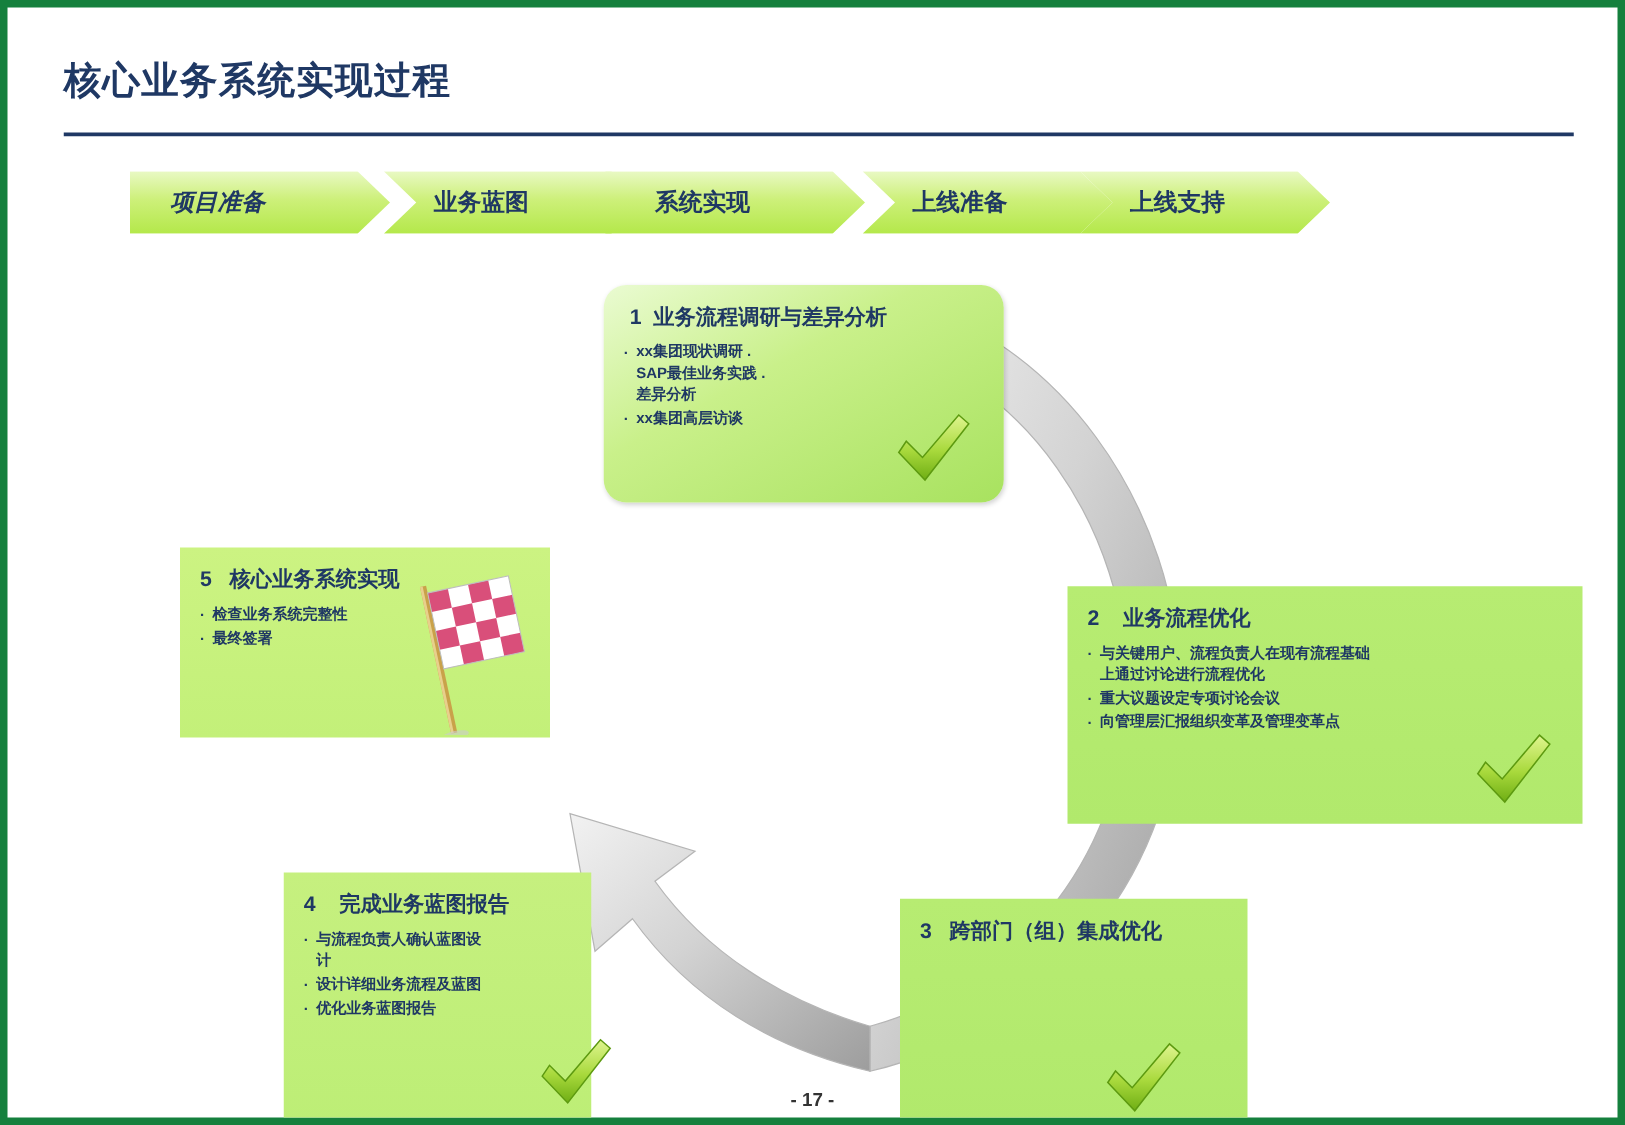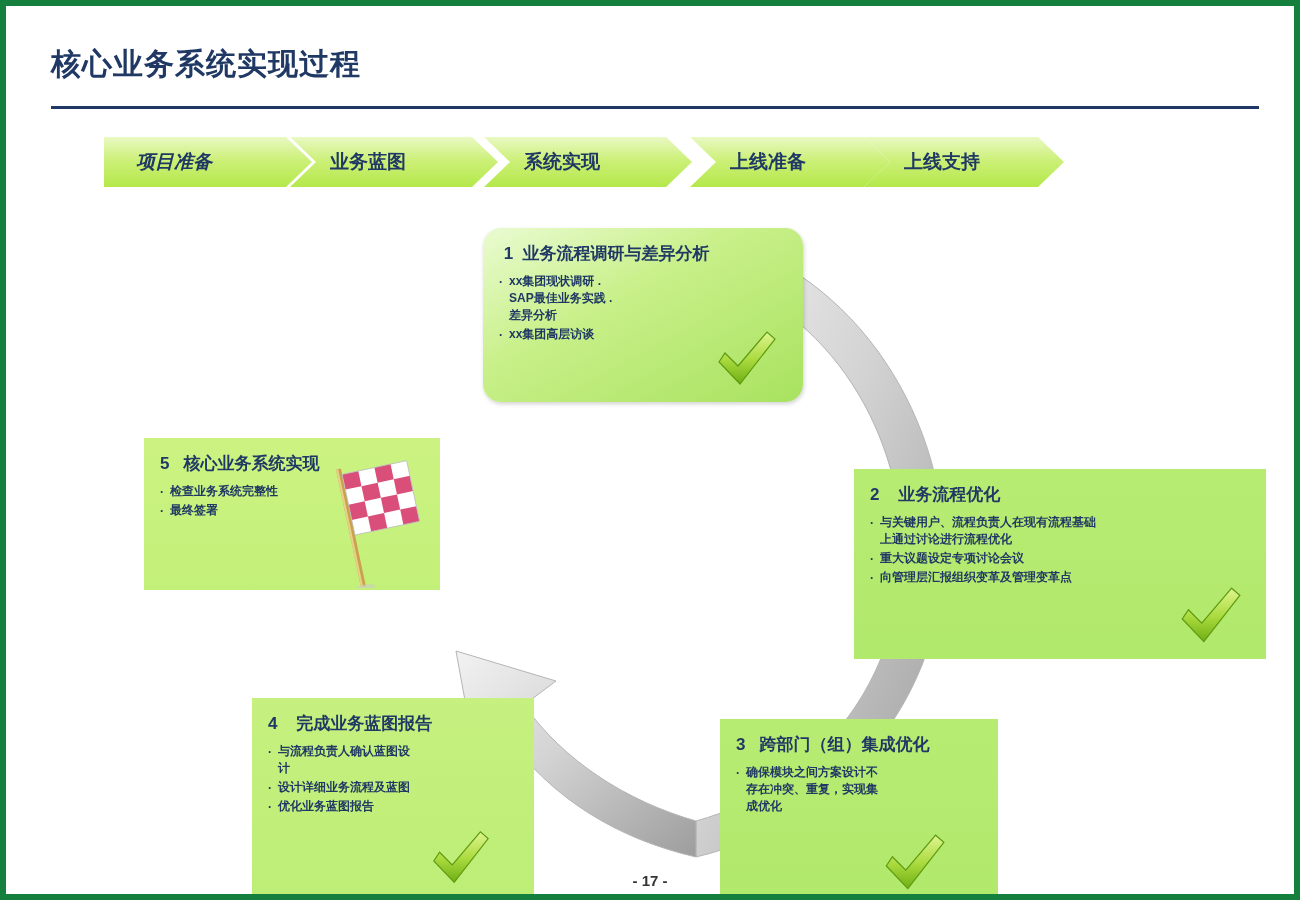--- a/index.html
+++ b/index.html
@@ -137,23 +137,23 @@
     background: linear-gradient(to bottom, #b7ec72 0%, #b1e96c 100%);
   }
   #step3 {
     left: 694px;
     top: 713px;
     width: 278px;
     height: 180px;
     background: linear-gradient(to bottom, #b7ec72 0%, #b1e96c 100%);
   }
   #step4 {
-    left: 226px;
+    left: 201px;
     top: 692px;
-    width: 282px;
+    width: 246px;
     height: 200px;
     background: linear-gradient(to bottom, #c6f07f 0%, #bdee76 100%);
   }
   #step5 {
     left: 118px;
     top: 432px;
     width: 296px;
     height: 152px;
     background: linear-gradient(to bottom, #ccf382 0%, #c3f079 100%);
   }
@@ -195,21 +195,21 @@
 
 <div id="slide">
 
   <div class="slide-title">核心业务系统实现过程</div>
   <div class="title-rule"></div>
 
   <div class="phase-bar">
     <div class="chev" style="left:0px;width:208px;">
       <span>项目准备</span>
     </div>
-    <div class="chev" style="left:186px;width:208px;font-family:Liberation Serif, serif;">
+    <div class="chev" style="left:203px;width:208px;font-family:Liberation Serif, serif;">
       <span>业务蓝图</span>
     </div>
     <div class="chev" style="left:380px;width:208px;">
       <span>系统实现</span>
     </div>
     <div class="chev" style="left:586px;width:200px;">
       <span>上线准备</span>
     </div>
     <div class="chev" style="left:760px;width:200px;">
       <span>上线支持</span>
@@ -265,25 +265,20 @@
       <li>重大议题设定专项讨论会议</li>
       <li>向管理层汇报组织变革及管理变革点</li>
     </ul>
   </div>
   <svg class="check" id="check2" width="72" height="72" viewBox="0 0 70 70">
     <path d="M8 36 L 14 27 L 27 40 L 56 6 L 64 13 L 29 58 Z" fill="url(#gChk)" stroke="#5d9a10" stroke-width="1.2"></path>
   </svg>
 
   <div class="step" id="step3">
     <div class="hdr">3   跨部门（组）集成优化</div>
-    <ul>
-      <li>确保模块之间方案设计不
- 存在冲突、重复，实现集
- 成优化</li>
-    </ul>
   </div>
   <svg class="check" id="check3" width="72" height="72" viewBox="0 0 70 70">
     <path d="M8 36 L 14 27 L 27 40 L 56 6 L 64 13 L 29 58 Z" fill="url(#gChk)" stroke="#5d9a10" stroke-width="1.2"></path>
   </svg>
 
   <div class="step" id="step4">
     <div class="hdr">4    完成业务蓝图报告</div>
     <ul>
       <li>与流程负责人确认蓝图设
  计</li>

